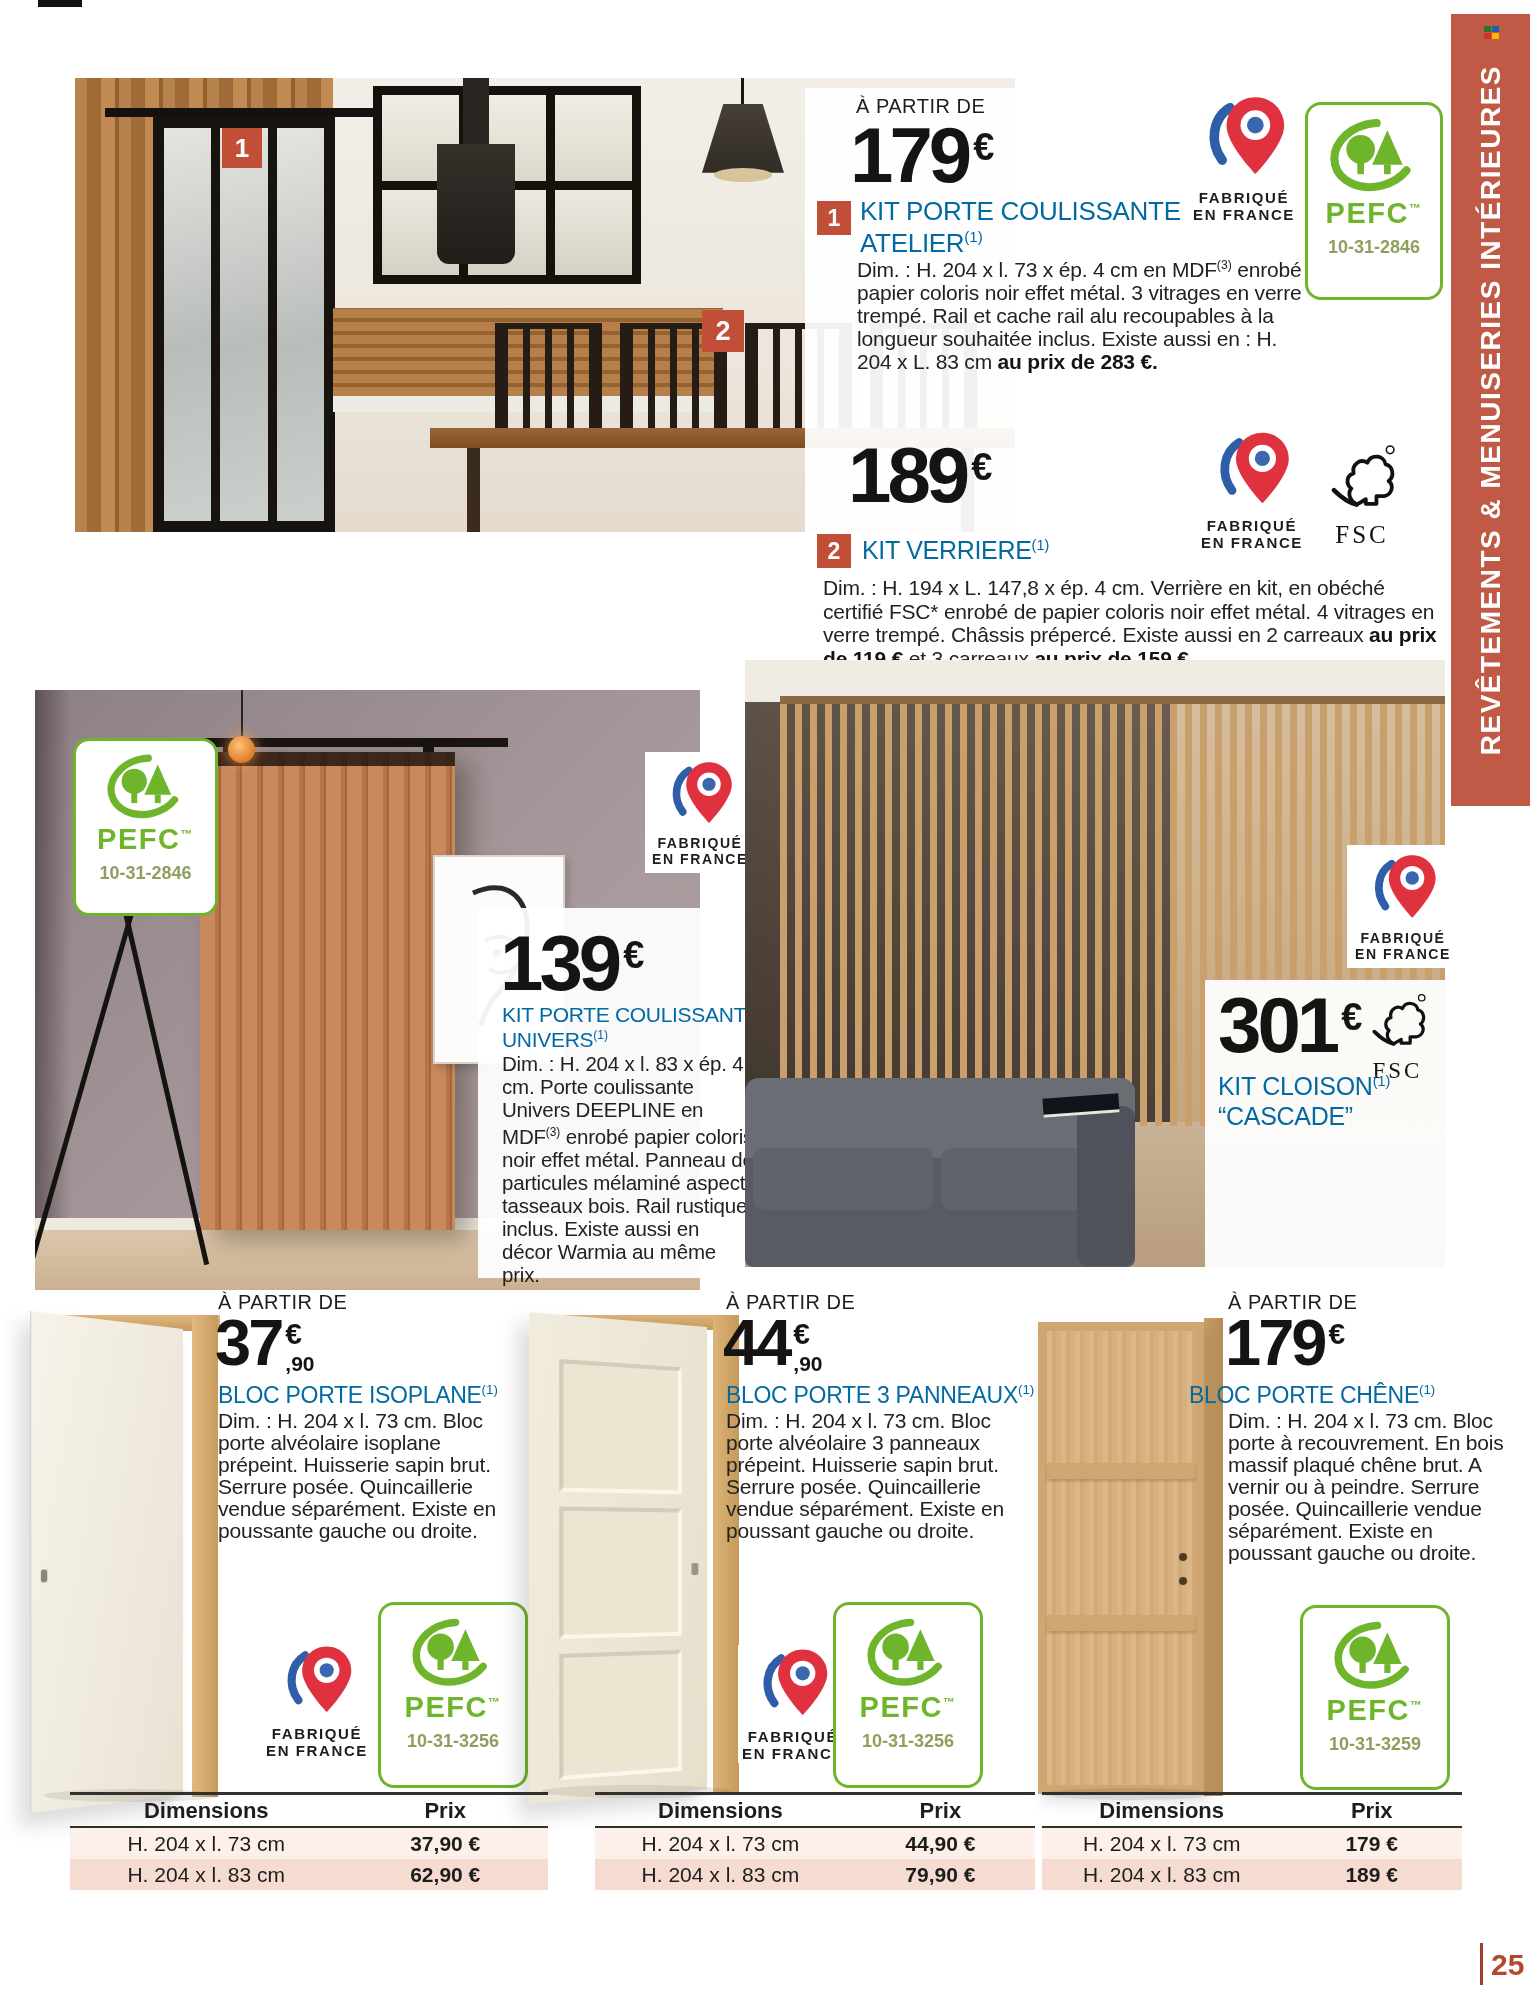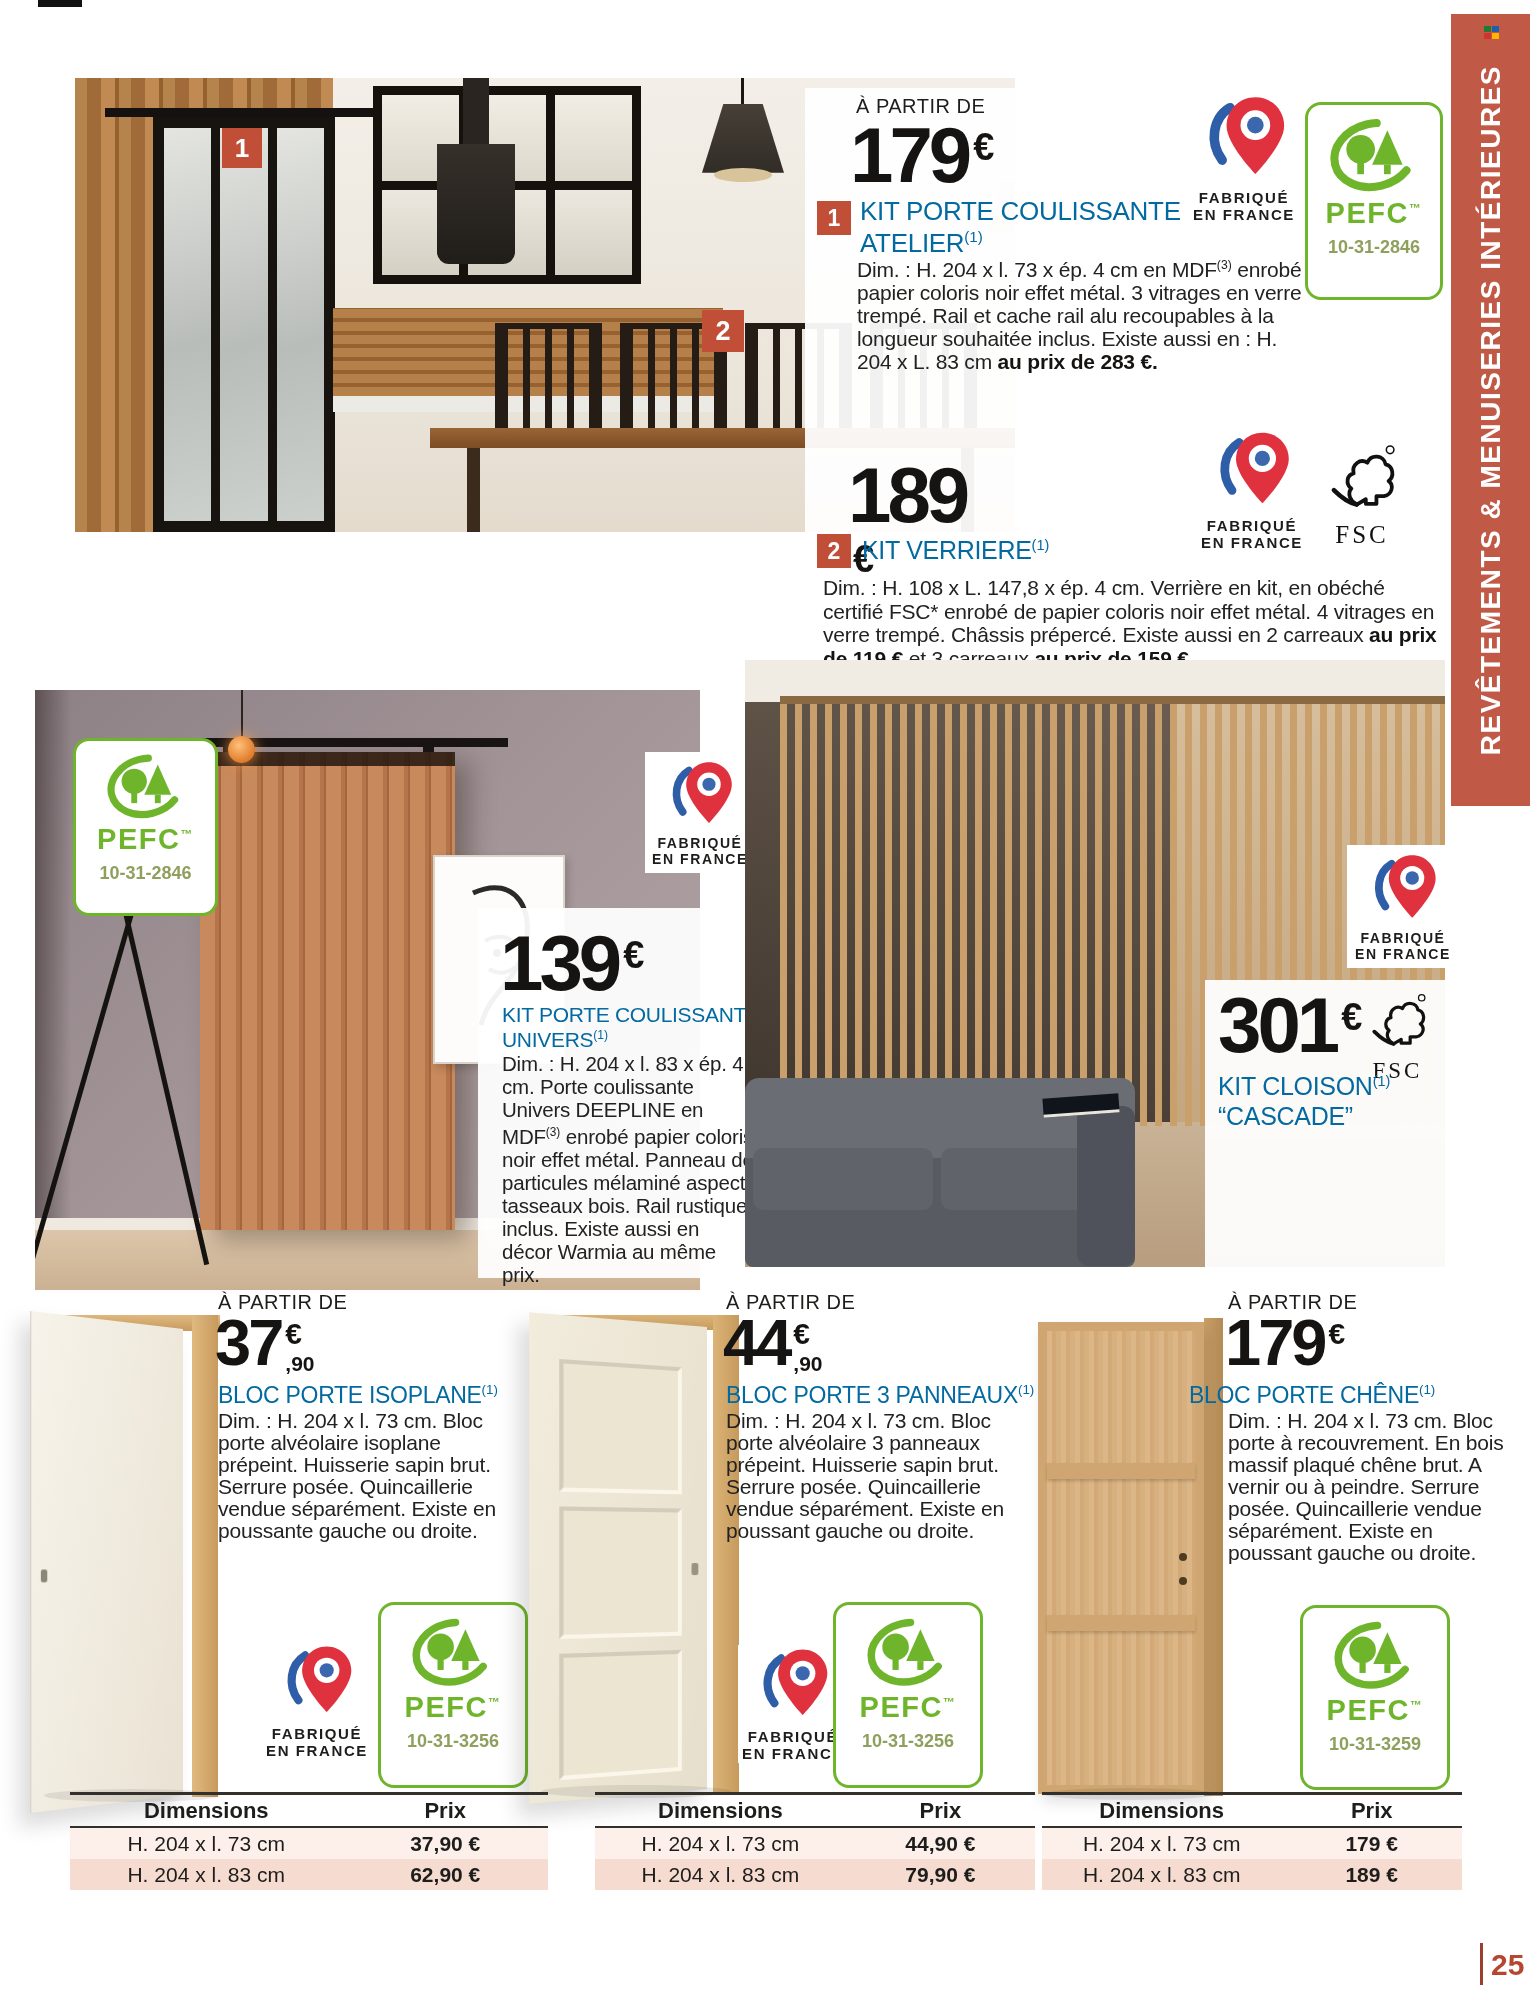--- a/index.html
+++ b/index.html
@@ -188,30 +188,30 @@
     </div>
   </div>
   <div class="abs pefc" style="left:1305px;top:102px;width:138px;height:198px;">
     <svg width="98" height="84">
         <use href="#sym-pefc"></use>
       </svg>
     <div class="pefc-word"><span>PEFC</span><span class="tm">™</span></div>
     <div class="pefc-code">10-31-2846</div>
   </div>
 
-  <div class="abs price" style="left:848px;top:460px;flex-direction:column;">
+  <div class="abs price" style="left:848px;top:440px;">
     <span class="p-num">189</span>
     <span class="p-cur">€</span>
   </div>
   <div class="abs num-tag" style="left:817px;top:534px;width:34px;height:34px;font-size:23px;">2</div>
   <div class="abs ptitle" style="left:862px;top:536px;font-size:25px;">
     <span>KIT VERRIERE</span><span class="sup">(1)</span>
   </div>
   <div class="abs desc" style="left:823px;top:576px;width:624px;line-height:23.5px;">
-    <span>Dim. : H. 108 x L. 147,8 x ép. 4 cm. Verrière en kit, en obéché certifié FSC* enrobé de papier coloris noir effet métal. 4 vitrages en verre trempé. Châssis prépercé. Existe aussi en 2 carreaux </span><b>au prix de 119 €</b><span> et 3 carreaux </span><b>au prix de 159 €</b><span>.</span>
+    <span>Dim. : H. 194 x L. 147,8 x ép. 4 cm. Verrière en kit, en obéché certifié FSC* enrobé de papier coloris noir effet métal. 4 vitrages en verre trempé. Châssis prépercé. Existe aussi en 2 carreaux </span><b>au prix de 119 €</b><span> et 3 carreaux </span><b>au prix de 159 €</b><span>.</span>
   </div>
 
   <div class="abs fef" style="left:1197px;top:428px;width:110px;">
     <svg width="92" height="88">
         <use href="#sym-pin"></use>
       </svg>
     <div class="fef-text">
       <span>FABRIQUÉ</span>
       <span>EN FRANCE</span>
     </div>

